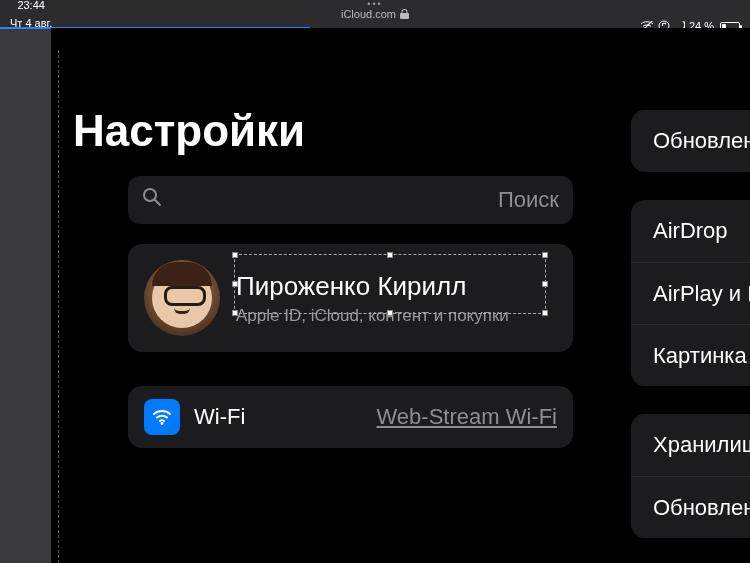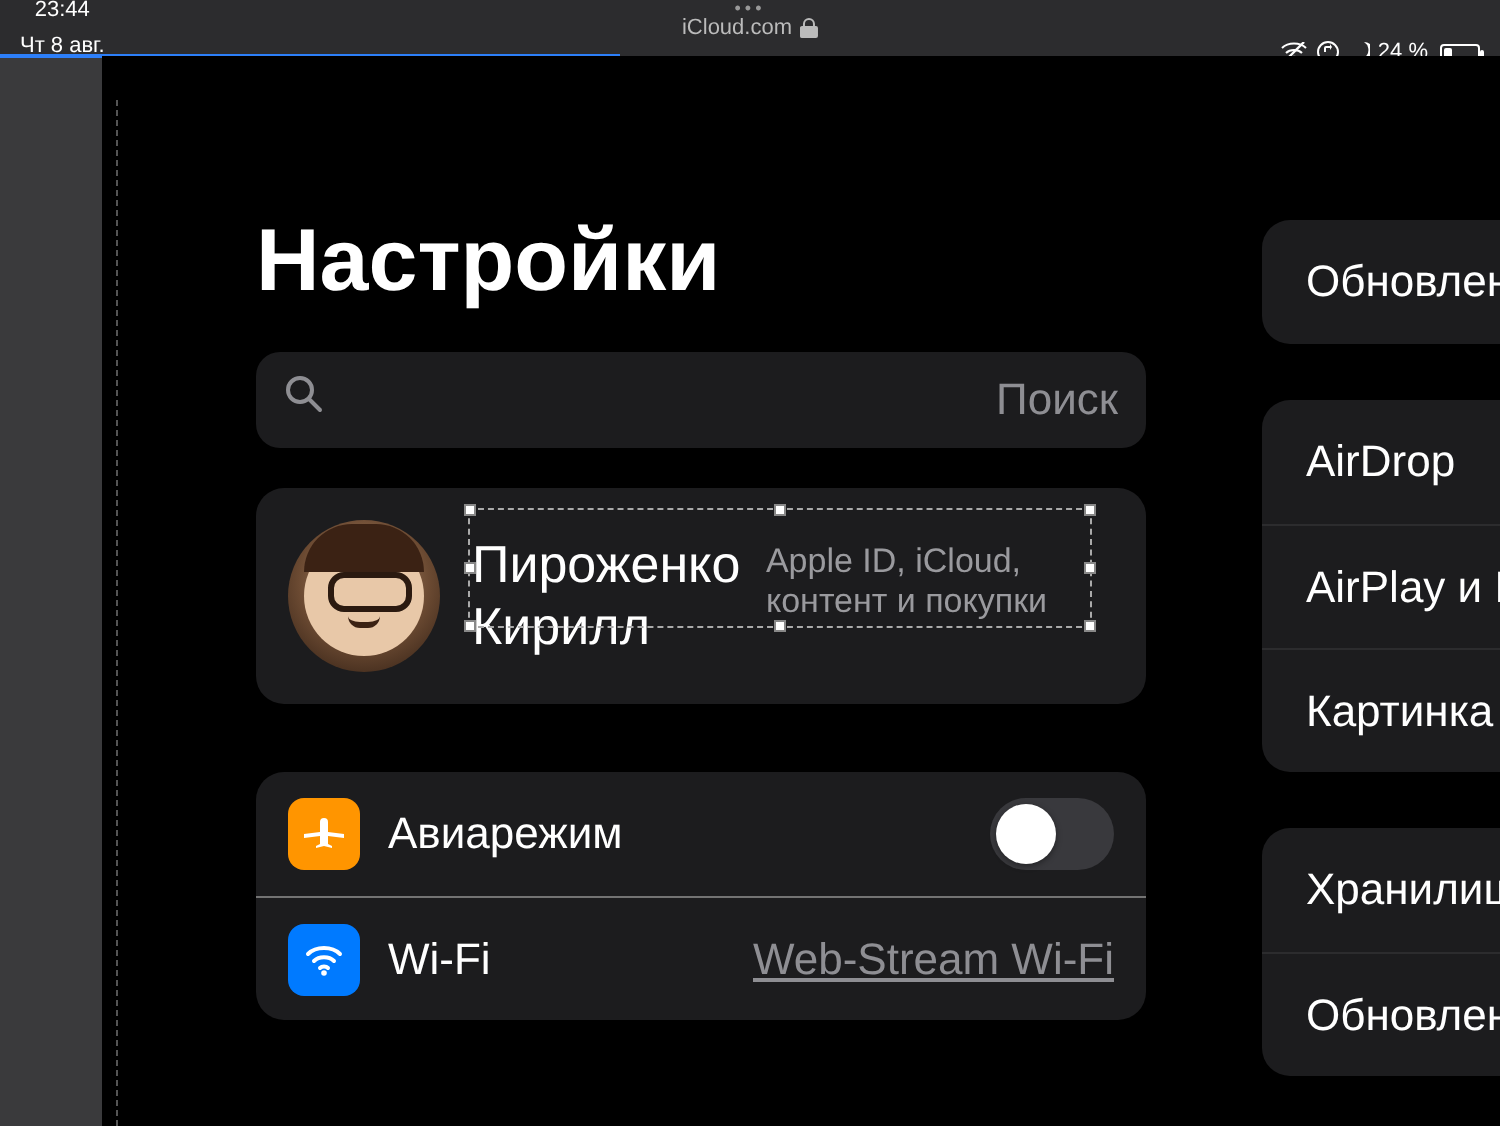--- a/index.html
+++ b/index.html
@@ -49,21 +49,21 @@
     border-left:1px dashed #555;
   }
 
   .settings-left {
     position:absolute;
     left: 22px;
     top: 78px;
     width: 516px;
   }
   .page-title {
-    color:#fff; font-size:44px; font-weight:700; margin-left:55px; margin-bottom:20px;
+    color:#fff; font-size:44px; font-weight:700; margin-bottom:20px;
   }
   .search-field {
     margin-left:55px;
     width: 445px;
     height: 48px;
     background:#1c1c1e;
     border-radius:12px;
     display:flex; align-items:center; gap:10px;
     padding:0 14px;
     color:#8e8e93; font-size:22px;justify-content:space-between;
@@ -80,21 +80,21 @@
     width:76px; height:76px; border-radius:50%; background:radial-gradient(circle at 50% 40%, #b89070 0%, #6b4a32 55%, #2b1a10 100%);
     display:flex; align-items:center; justify-content:center; color:#fff; font-size:28px;
     flex-shrink:0;
     overflow:hidden;
   }
   .avatar-face { width:60px; height:60px; border-radius:50%; background:#e8c8a8; position:relative; }
   .avatar-face::before, .avatar-face::after { content:""; position:absolute; }
   .avatar-face::before { left:12px; top:18px; width:36px; height:14px; border:3px solid #2b1a10; border-radius:8px; background:transparent; }
   .avatar-face .hair { position:absolute; left:0; right:0; top:-6px; height:24px; background:#3b2214; border-radius:30px 30px 0 0; }
   .avatar-face .mouth { position:absolute; left:22px; top:40px; width:16px; height:6px; border-bottom:3px solid #3b2214; border-radius:0 0 10px 10px; }
-  .appleid-text { margin-left:16px; display:flex; }
+  .appleid-text { margin-left:16px; display:flex; flex-direction:column; }
   .appleid-name { color:#fff; font-size:26px; font-weight:400; }
   .appleid-sub { color:#9a9a9e; font-size:17px; margin-top:4px; }
   .selection-box {
     position:absolute; border:1px dashed #aaa;
   }
   .selection-handle {
     position:absolute; width:6px; height:6px; background:#fff; border:1px solid #888;
   }
 
   .sys-group {
@@ -144,21 +144,21 @@
   .right-row + .right-row { border-top:1px solid #2c2c2e; }
 
   .lock-icon svg { display:block; }
 </style>
 </head>
 <body>
 
 <div class="browser-chrome">
   <div class="chrome-left">
     <span>23:44</span>
-    <span>Чт 8 авг.</span>
+    <span>Чт 4 авг.</span>
   </div>
   <div class="chrome-center">
     <span class="dots">•••</span>
     <span>iCloud.com</span>
     <span class="lock-icon">
       <svg width="9" height="10" viewBox="0 0 9 10">
           <path fill="#bbb" d="M1.5 4V3a3 3 0 016 0v1H8a1 1 0 011 1v4a1 1 0 01-1 1H1a1 1 0 01-1-1V5a1 1 0 011-1h.5zm1 0h4V3a2 2 0 00-4 0v1z"></path>
         </svg>
     </span>
   </div>
@@ -226,31 +226,20 @@
           <div class="selection-handle" style="left:-3px; top:50%; margin-top:-3px;"></div>
           <div class="selection-handle" style="right:-3px; top:50%; margin-top:-3px;"></div>
           <div class="selection-handle" style="left:-3px; bottom:-3px;"></div>
           <div class="selection-handle" style="left:50%; bottom:-3px; margin-left:-3px;"></div>
           <div class="selection-handle" style="right:-3px; bottom:-3px;"></div>
         </div>
       </div>
 
       <div class="sys-group">
         <div class="sys-row">
-          <div class="sys-icon orange">
-            <svg width="22" height="22" viewBox="0 0 22 22">
-                <path fill="#fff" d="M21 11l-8-1V5a2 2 0 00-4 0v5l-8 1v2l8-1v4l-2 1v1l4-1 4 1v-1l-2-1v-4l8 1z"></path>
-              </svg>
-          </div>
-          <div class="sys-label">Авиарежим</div>
-          <div class="toggle">
-              <div class="toggle-knob"></div>
-            </div>
-        </div>
-        <div class="sys-row">
           <div class="sys-icon blue">
             <svg width="22" height="22" viewBox="0 0 22 22">
                 <path fill="none" stroke="#fff" stroke-width="2" stroke-linecap="round" d="M3 8c4-4 12-4 16 0M6 11.5c2.5-2.5 7.5-2.5 10 0M9 15c1-1 3-1 4 0"></path>
                 <circle cx="11" cy="17.5" r="1.4" fill="#fff"></circle>
               </svg>
           </div>
           <div class="sys-label">Wi-Fi</div>
           <div class="sys-value">Web-Stream Wi-Fi</div>
         </div>
       </div>

